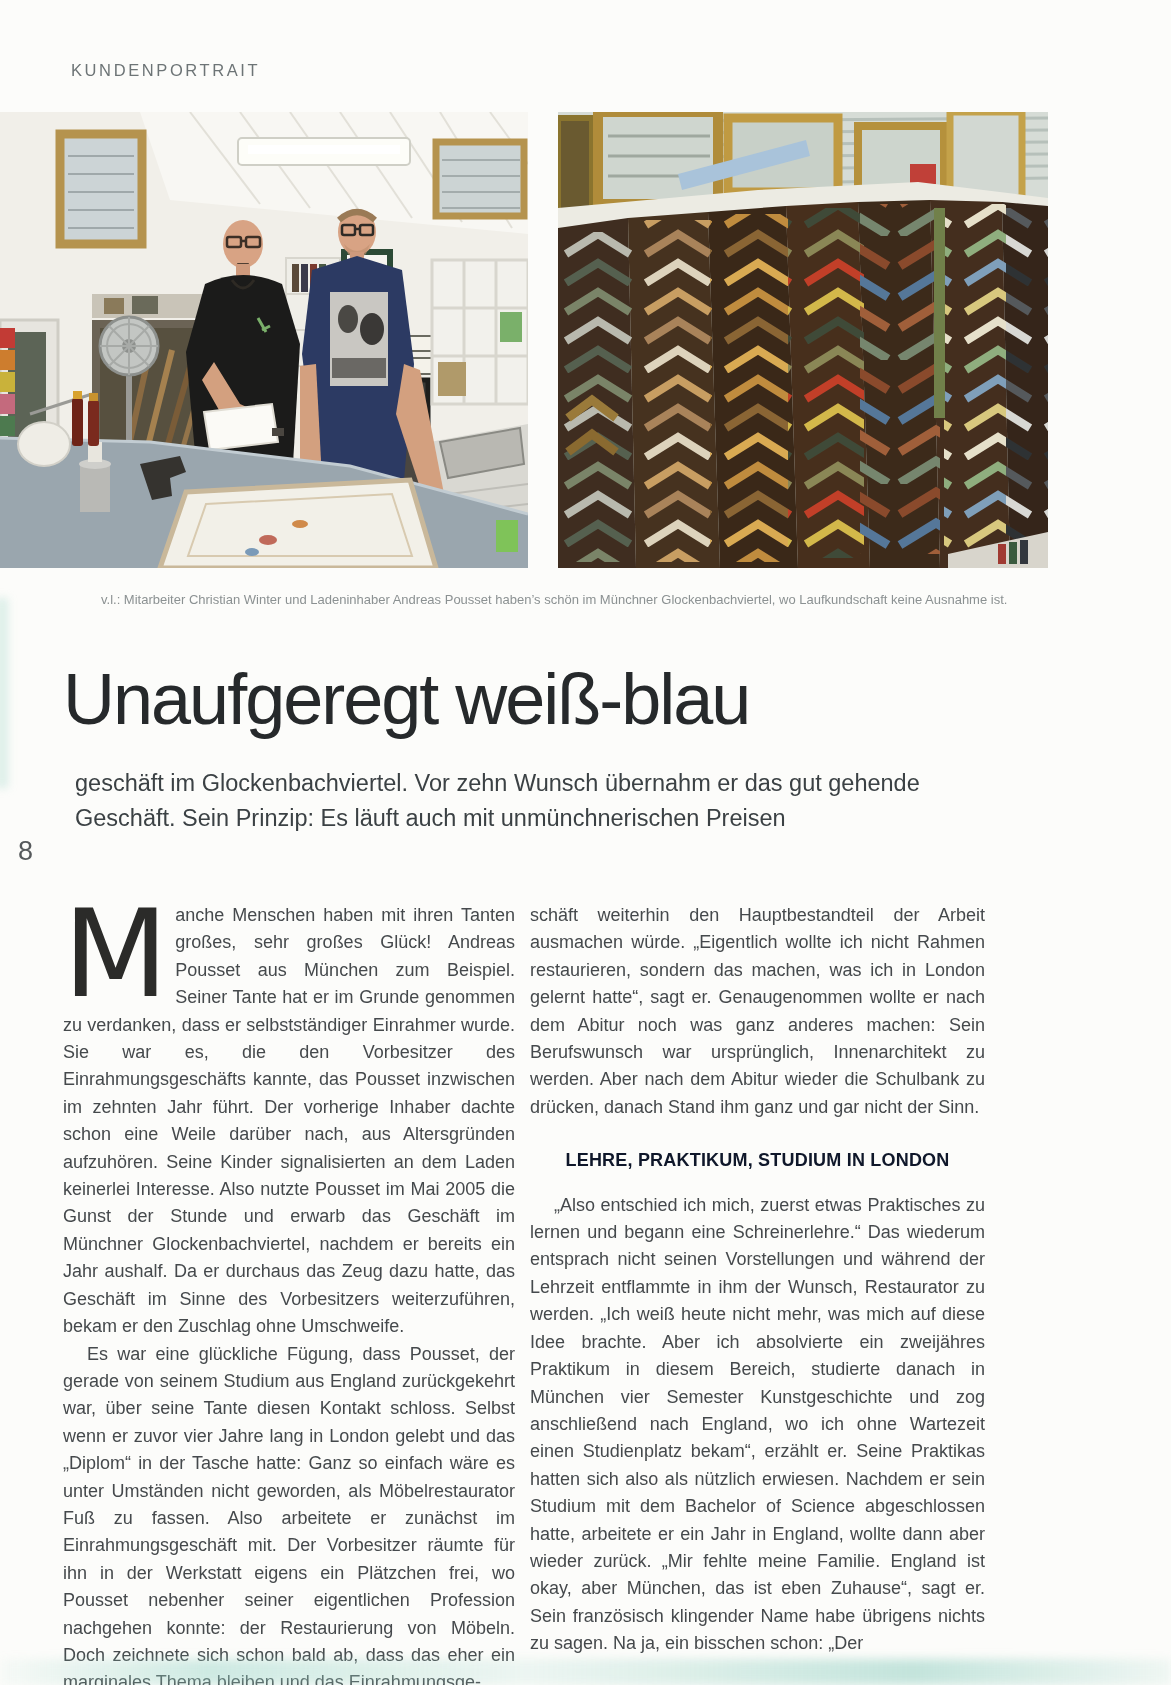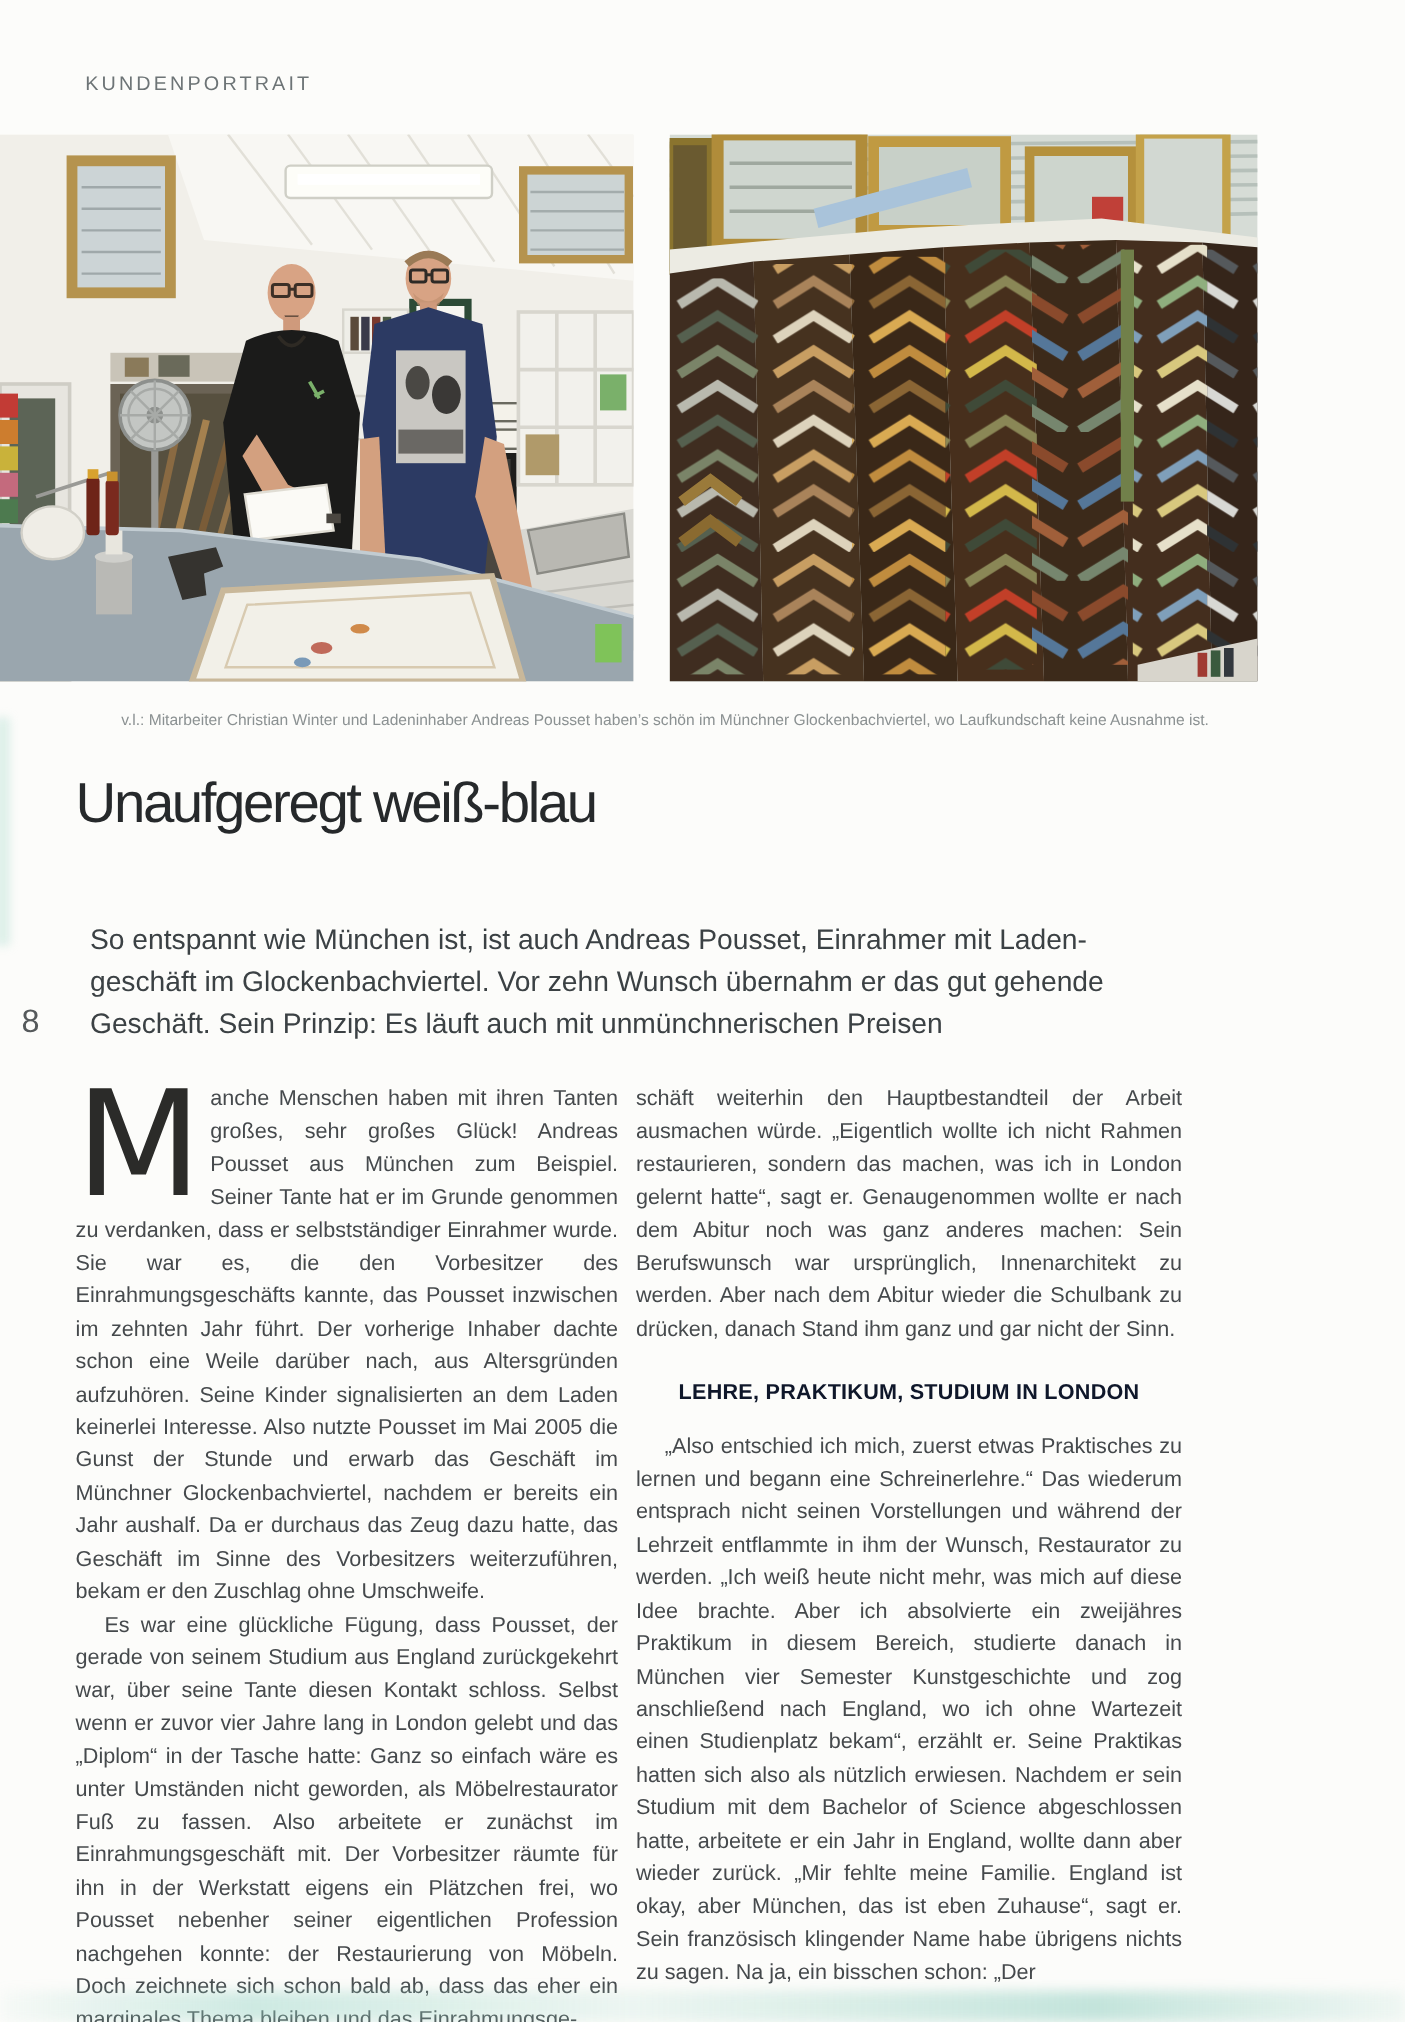--- a/index.html
+++ b/index.html
@@ -15,21 +15,21 @@
   .photo { position:absolute; top:112px; height:456px; }
   .photo svg { display:block; width:100%; height:100%; }
   .photo-left  { left:0;     width:528px; }
   .photo-right { left:558px; width:490px; }
   .caption {
     position:absolute; left:71px; top:592px; width:940px;
     font-size:13px; color:#8b9192;margin-left:30px;
   }
   .headline {
     position:absolute; left:63px; top:610px;
-    font-size:47px; font-weight:400; letter-spacing:-2px;
+    font-size:72px; font-weight:400; letter-spacing:-2px;
     color:#26292b;
   }
   .lead {
     position:absolute; left:75px; top:766px;
     font-size:23.5px; line-height:35px; color:#3b4144;
   }
   .pagenum {
     position:absolute; left:18px; top:836px;
     font-size:27px; color:#55595b;
   }
@@ -326,21 +326,20 @@
         <rect x="462" y="428" width="8" height="24" fill="#33383e"></rect>
       </g>
     </svg>
   </div>
 
   <div class="caption">v.l.: Mitarbeiter Christian Winter und Ladeninhaber Andreas Pousset haben’s schön im Münchner Glockenbachviertel, wo Laufkundschaft keine Ausnahme ist.</div>
 
   <h1 class="headline">Unaufgeregt weiß-blau</h1>
 
   <div class="lead">
-    <div>So entspannt wie München ist, ist auch Andreas Pousset, Einrahmer mit Laden-</div>
     <div>geschäft im Glockenbachviertel. Vor zehn Wunsch übernahm er das gut gehende</div>
     <div>Geschäft. Sein Prinzip: Es läuft auch mit unmünchnerischen Preisen</div>
   </div>
 
   <div class="pagenum">8</div>
 
   <div class="bodycol col-left">
     <p><span class="dropcap">M</span><span>anche Menschen haben mit ihren Tanten großes, sehr großes Glück! Andreas Pousset aus München zum Beispiel. Seiner Tante hat er im Grunde genommen zu verdanken, dass er selbstständiger Einrahmer wurde. Sie war es, die den Vorbesitzer des Einrahmungsgeschäfts kannte, das Pousset inzwischen im zehnten Jahr führt. Der vorherige Inhaber dachte schon eine Weile darüber nach, aus Altersgründen aufzuhören. Seine Kinder signalisierten an dem Laden keinerlei Interesse. Also nutzte Pousset im Mai 2005 die Gunst der Stunde und erwarb das Geschäft im Münchner Glockenbachviertel, nachdem er bereits ein Jahr aushalf. Da er durchaus das Zeug dazu hatte, das Geschäft im Sinne des Vorbesitzers weiterzuführen, bekam er den Zuschlag ohne Umschweife.</span></p>
     <p class="indent">Es war eine glückliche Fügung, dass Pousset, der gerade von seinem Studium aus England zurückgekehrt war, über seine Tante diesen Kontakt schloss. Selbst wenn er zuvor vier Jahre lang in London gelebt und das „Diplom“ in der Tasche hatte: Ganz so einfach wäre es unter Umständen nicht geworden, als Möbelrestaurator Fuß zu fassen. Also arbeitete er zunächst im Einrahmungsgeschäft mit. Der Vorbesitzer räumte für ihn in der Werkstatt eigens ein Plätzchen frei, wo Pousset nebenher seiner eigentlichen Profession nachgehen konnte: der Restaurierung von Möbeln. Doch zeichnete sich schon bald ab, dass das eher ein marginales Thema bleiben und das Einrahmungsge-</p>
   </div>

